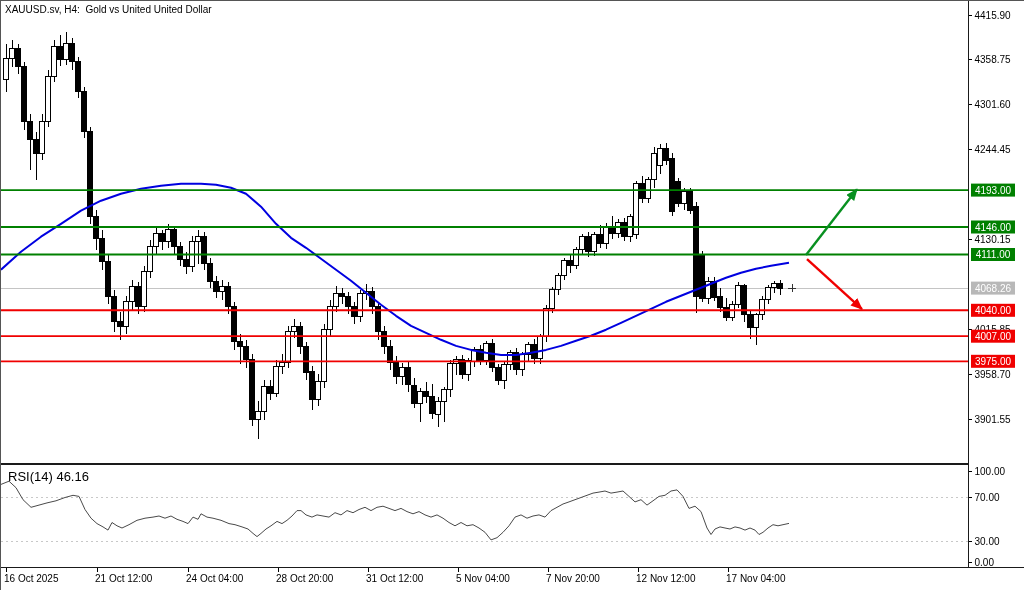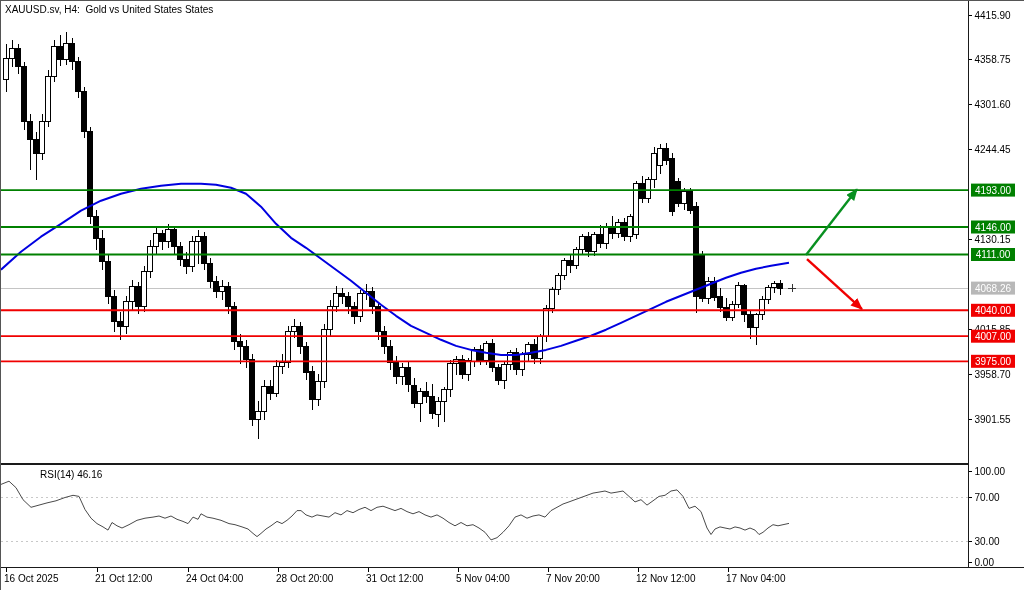--- a/index.html
+++ b/index.html
@@ -5,21 +5,21 @@
   html,body{margin:0;padding:0;background:#fff;}
   .win{
     position:relative;width:1024px;height:590px;background:#fff;overflow:hidden;
     font-family:"Liberation Sans", sans-serif;
     border-top:1px solid #555;border-left:1px solid #555;box-sizing:border-box;
   }
   .chart-title{
     position:absolute;left:4px;top:3px;font-size:10px;color:#000;white-space:pre;z-index:5;
   }
   .rsi-label{
-    position:absolute;left:7px;top:468px;font-size:10px;color:#000;white-space:pre;z-index:5;margin-left:32px;
+    position:absolute;left:7px;top:468px;font-size:13px;color:#000;white-space:pre;z-index:5;
   }
   svg{position:absolute;left:0;top:0;}
   text{font-family:"Liberation Sans", sans-serif;}
 </style>
 </head>
 <body>
 
 <div class="win">
   <svg id="chart-svg" width="1024" height="590" viewBox="0 0 1024 590">
       <line x1="0" y1="287.0712199999995" x2="967.5" y2="287.0712199999995" stroke="#c4c4c4" stroke-width="1" shape-rendering="crispEdges"></line>
@@ -362,15 +362,15 @@
       <text x="455" y="581" font-size="10" fill="#000" text-anchor="start">5 Nov 04:00</text>
       <line x1="547" y1="566.5" x2="547" y2="570.5" stroke="#000" stroke-width="1" shape-rendering="crispEdges"></line>
       <text x="545" y="581" font-size="10" fill="#000" text-anchor="start">7 Nov 20:00</text>
       <line x1="637" y1="566.5" x2="637" y2="570.5" stroke="#000" stroke-width="1" shape-rendering="crispEdges"></line>
       <text x="635" y="581" font-size="10" fill="#000" text-anchor="start">12 Nov 12:00</text>
       <line x1="727" y1="566.5" x2="727" y2="570.5" stroke="#000" stroke-width="1" shape-rendering="crispEdges"></line>
       <text x="725" y="581" font-size="10" fill="#000" text-anchor="start">17 Nov 04:00</text>
       <rect x="967.5" y="0" width="56.5" height="566.5" fill="transparent"></rect>
       <rect x="0" y="566.5" width="1024" height="23.5" fill="transparent"></rect>
     </svg>
-  <div class="chart-title">XAUUSD.sv, H4:  Gold vs United States States</div>
+  <div class="chart-title">XAUUSD.sv, H4:  Gold vs United United Dollar</div>
   <div class="rsi-label">RSI(14) 46.16</div>
 </div>
 
 </body></html>

